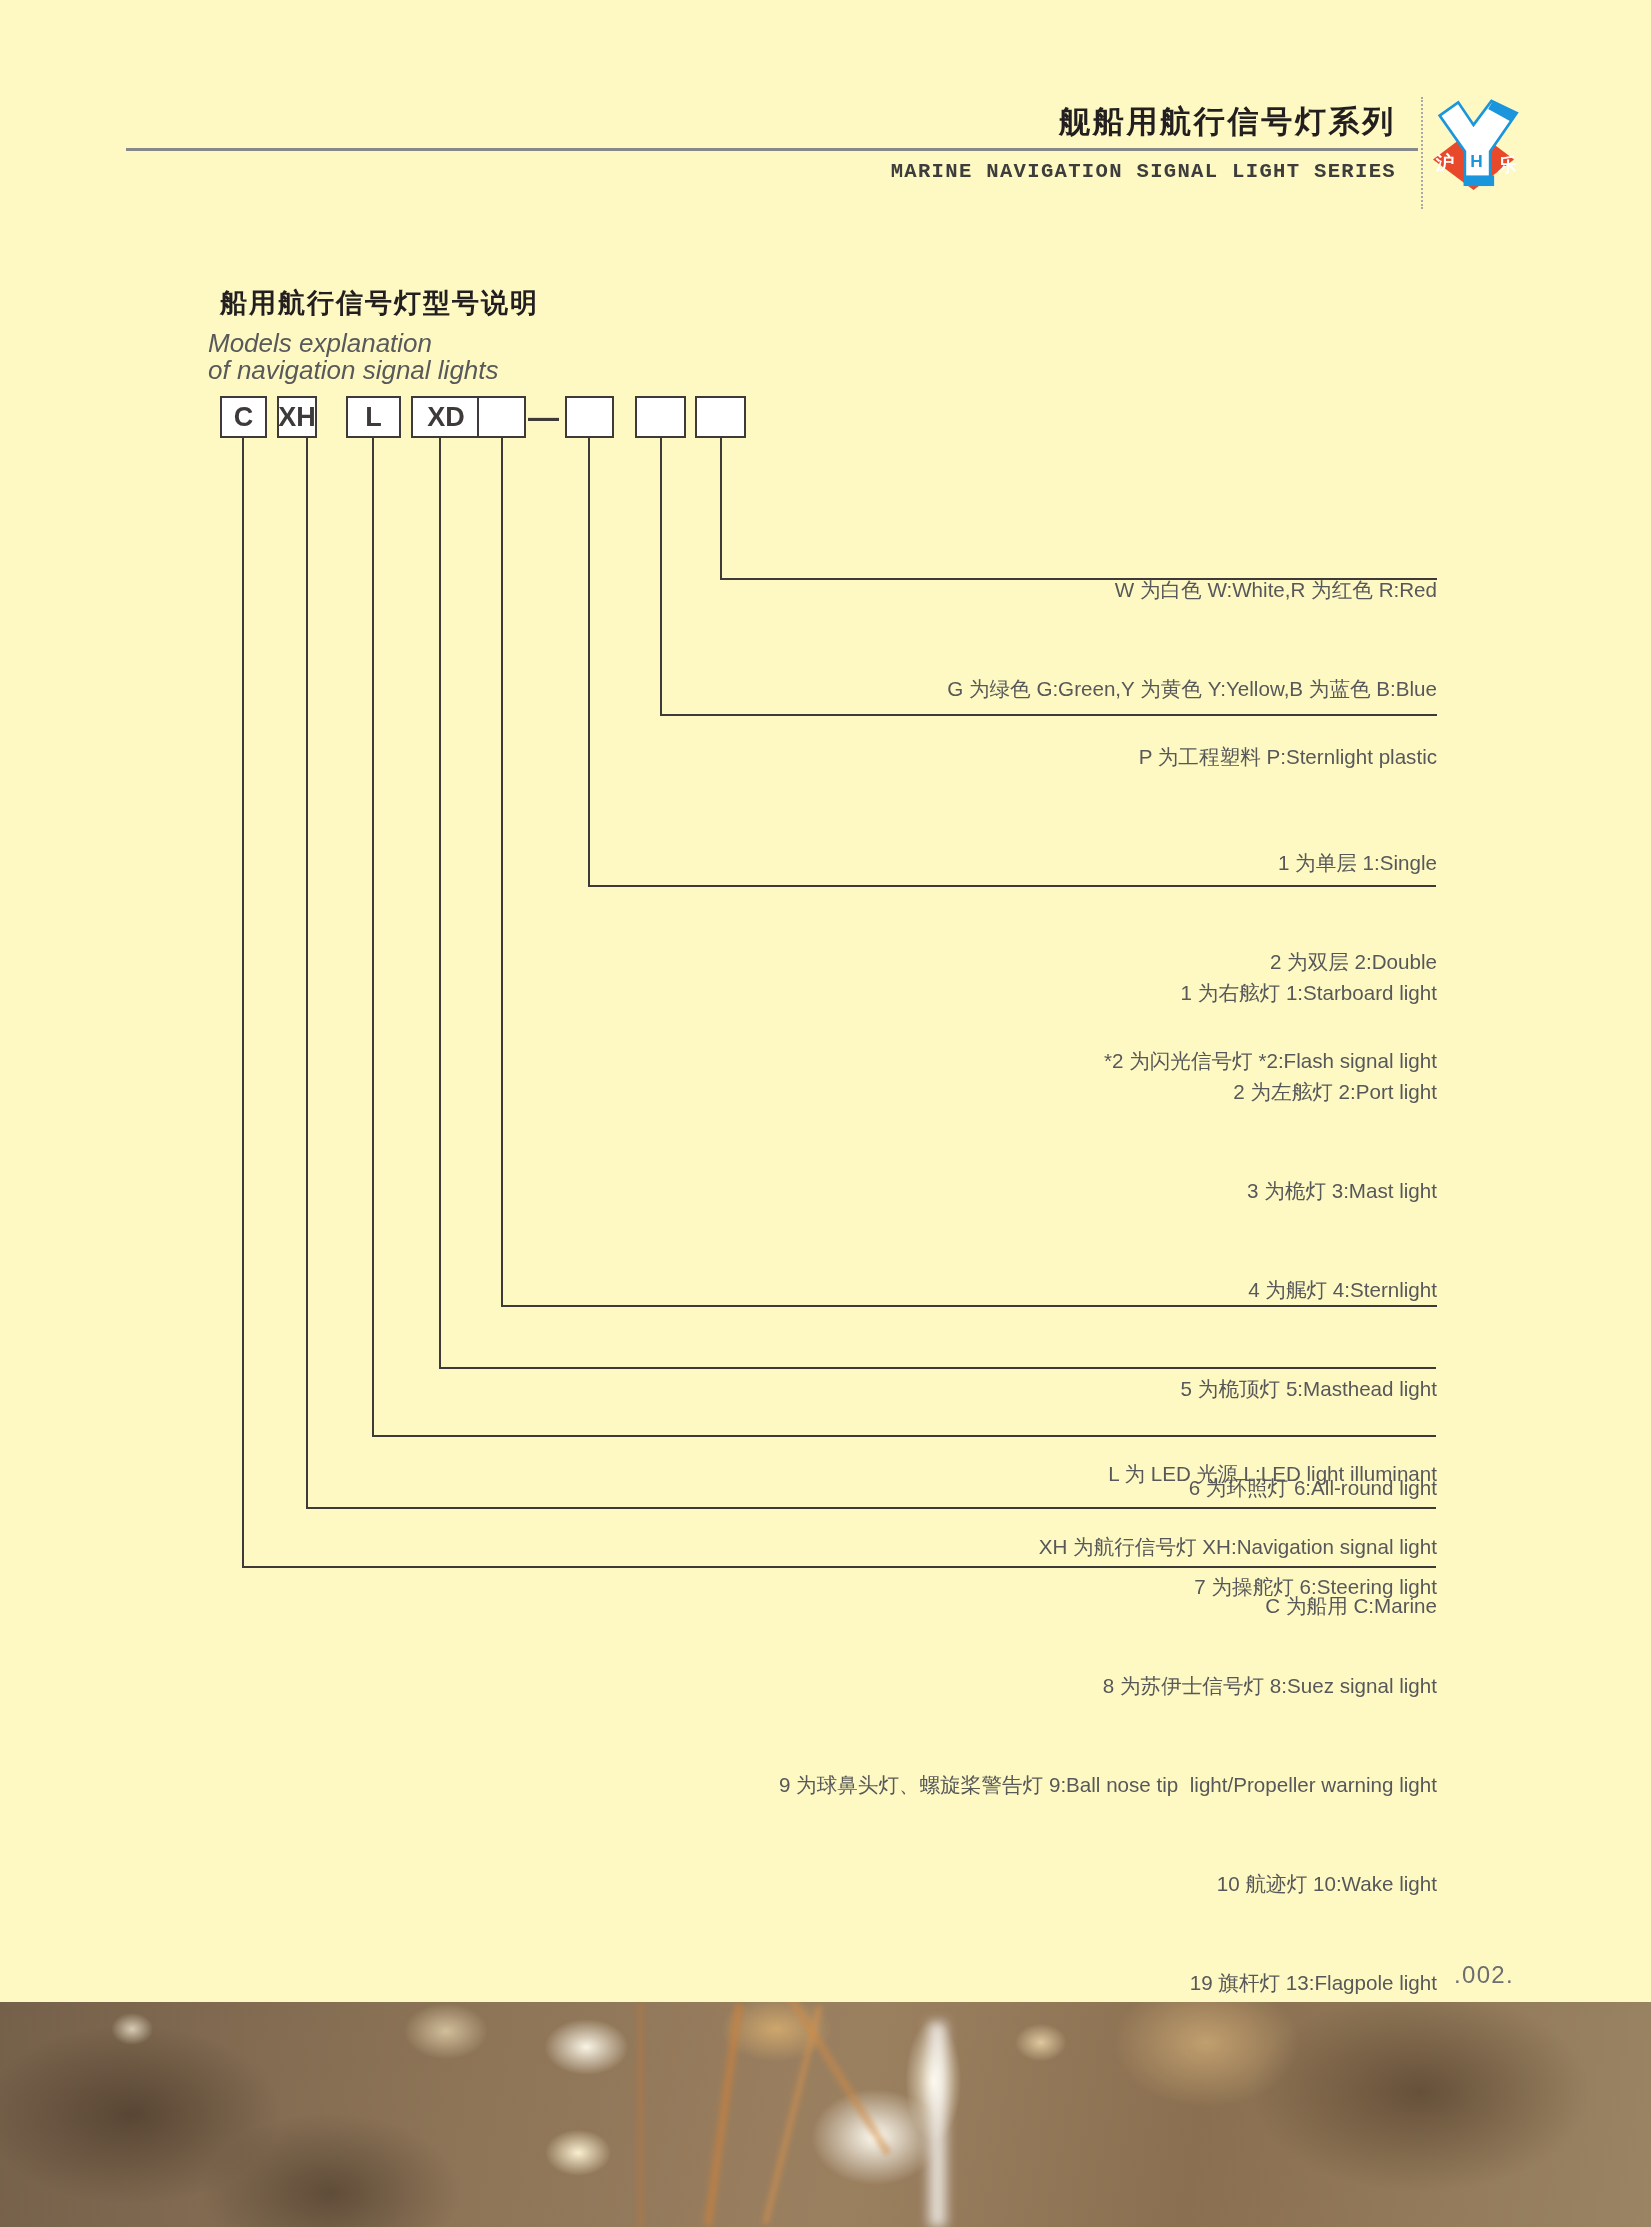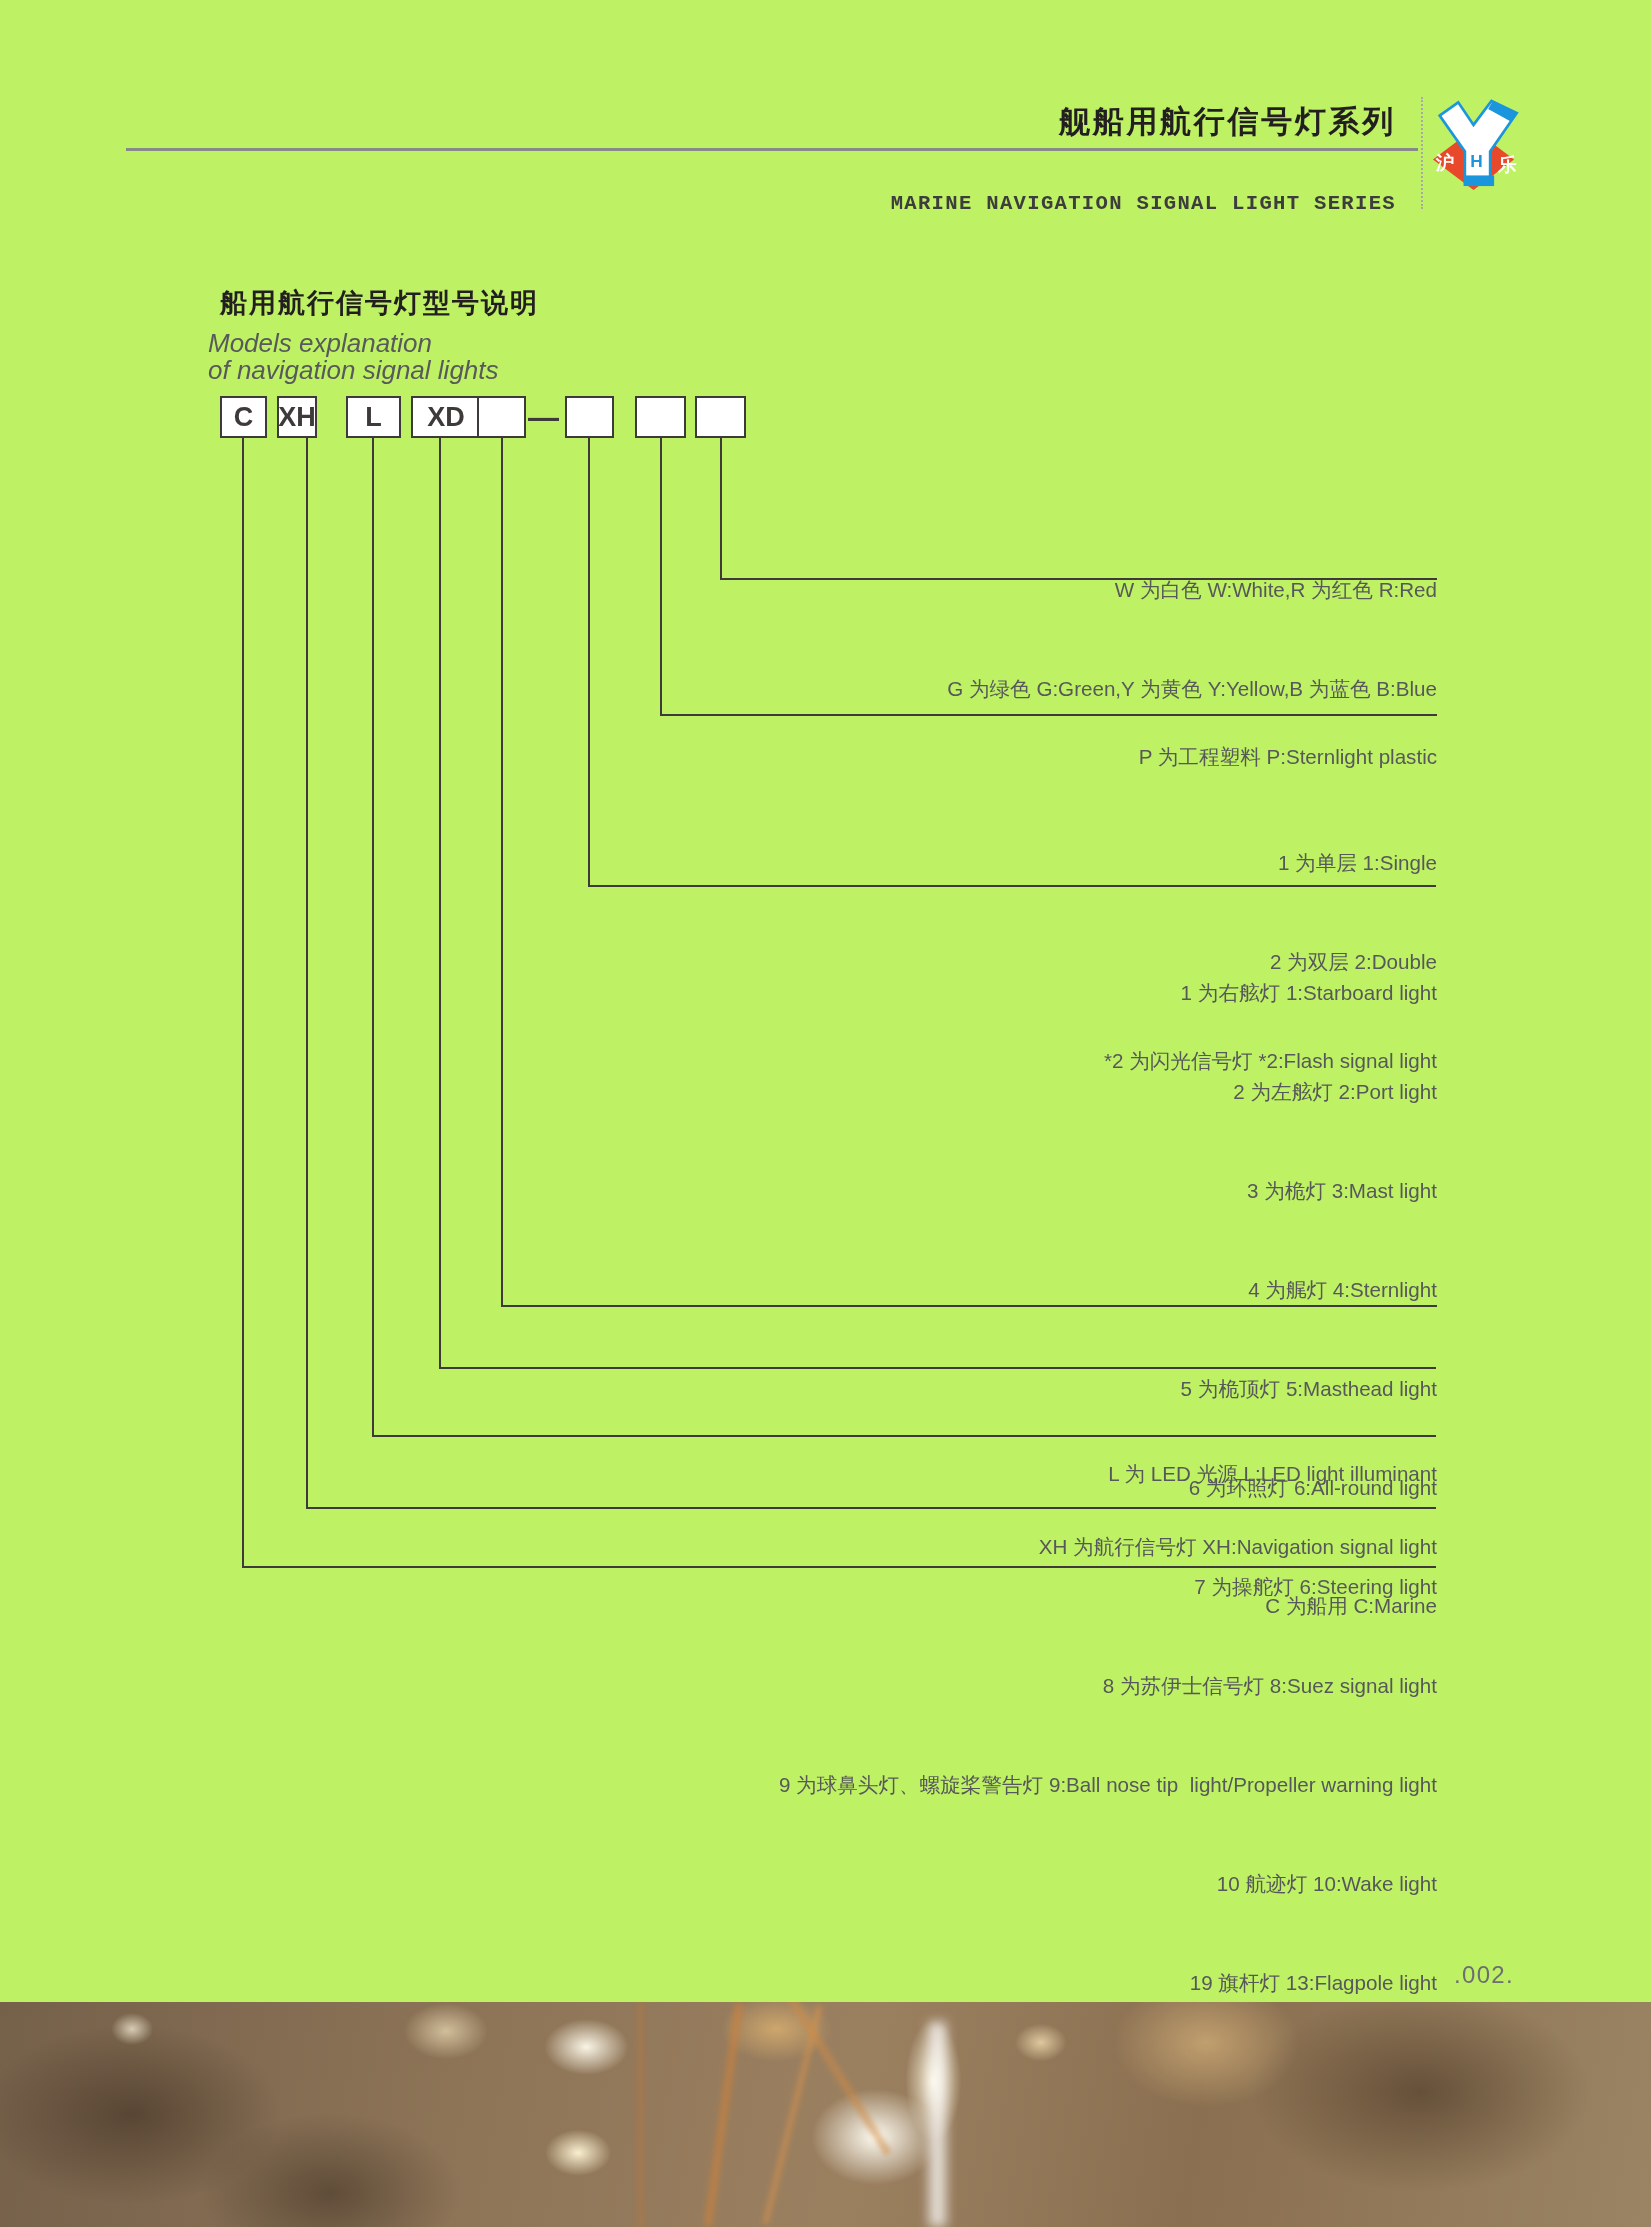--- a/index.html
+++ b/index.html
@@ -1,24 +1,24 @@
 <!DOCTYPE html>
 <html style="font-size:10.7px"><head>
 <meta charset="utf-8">
 <style>
   html,body{margin:0;padding:0;background:#ffffff;}
-  .page{position:relative;width:1652px;height:2227px;background:#bef264;overflow:hidden;
+  .page{position:relative;width:1652px;height:2227px;background:#fef9c3;overflow:hidden;
         font-family:"Liberation Sans",sans-serif;color:#3f3a3a;}
 
   
   .hdr-title-zh{position:absolute;right:256px;top:101px;font-size:31px;font-weight:bold;
                 color:#231f20;letter-spacing:2.7px;white-space:pre;}
   .hdr-rule{position:absolute;left:126px;top:148px;width:1292px;height:2.7px;background:#87888a;}
   .hdr-title-en{position:absolute;right:256px;top:160px;font-size:20.6px;font-weight:bold;
-                font-family:"Liberation Mono",monospace;color:#3d3d3d;letter-spacing:1.3px;white-space:pre;margin-top:32px;}
+                font-family:"Liberation Mono",monospace;color:#3d3d3d;letter-spacing:1.3px;white-space:pre;}
   .hdr-dotted{position:absolute;left:1421px;top:97px;height:112px;width:0;
               border-left:2px dotted #a9a9a9;}
   .logo{position:absolute;left:1425px;top:93px;width:113px;height:113px;overflow:visible;}
 
   
   .intro-zh{position:absolute;left:220px;top:285px;font-size:27px;font-weight:bold;
             color:#231f20;letter-spacing:2px;white-space:pre;}
   .intro-en{position:absolute;left:208px;font-size:26px;color:#58595b;white-space:pre;font-style:italic;}
   .intro-en.l1{top:328px;}
   .intro-en.l2{top:355px;}

